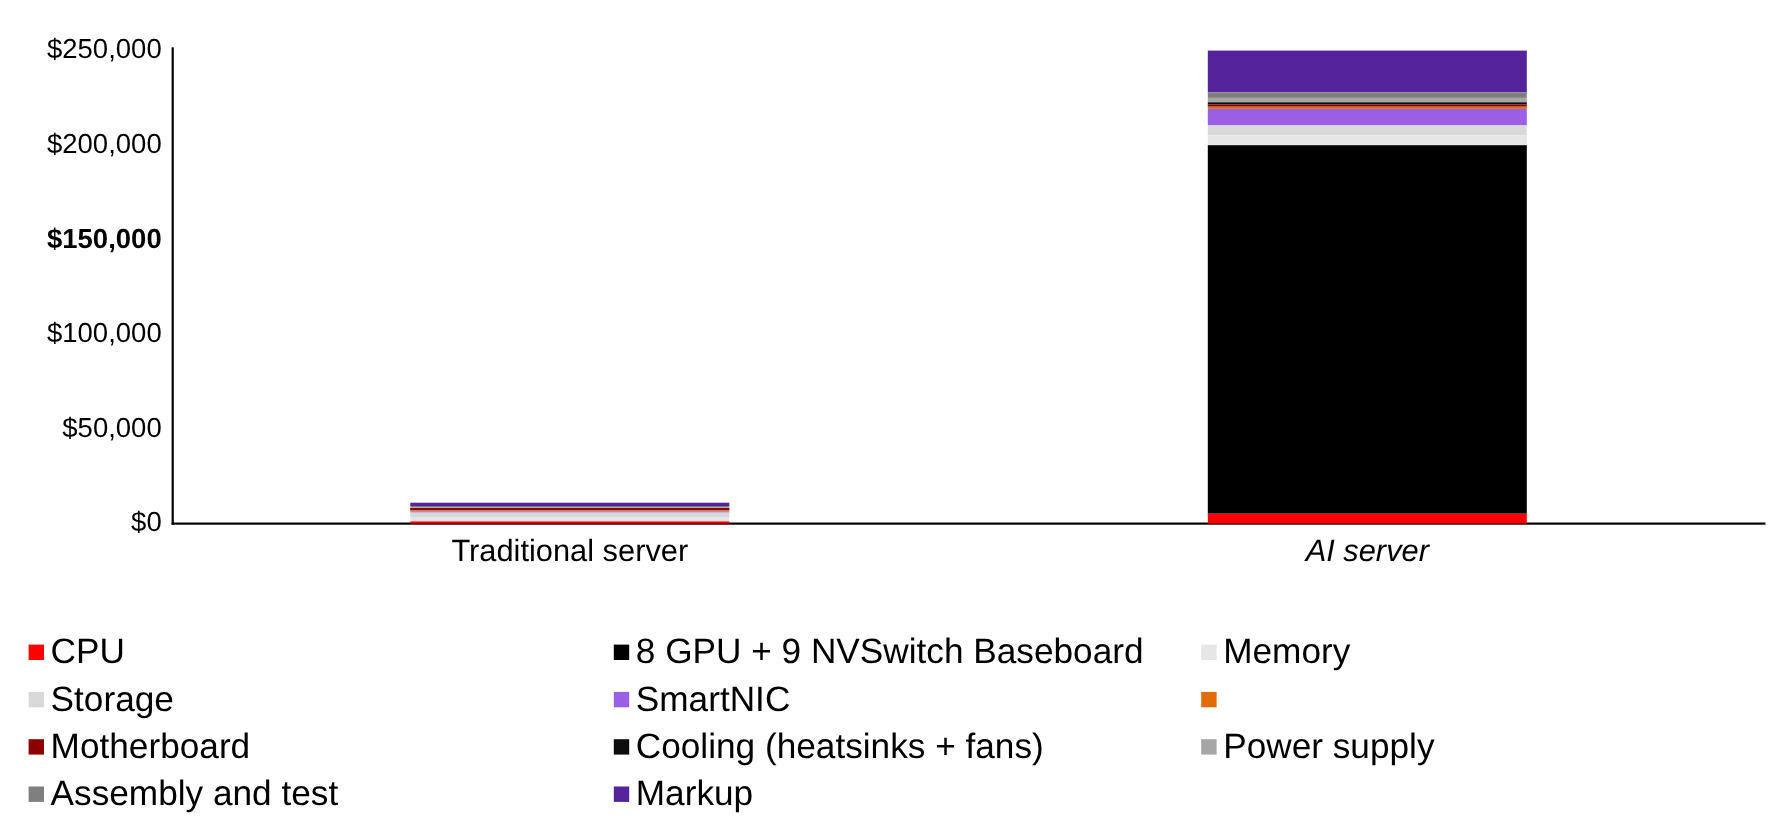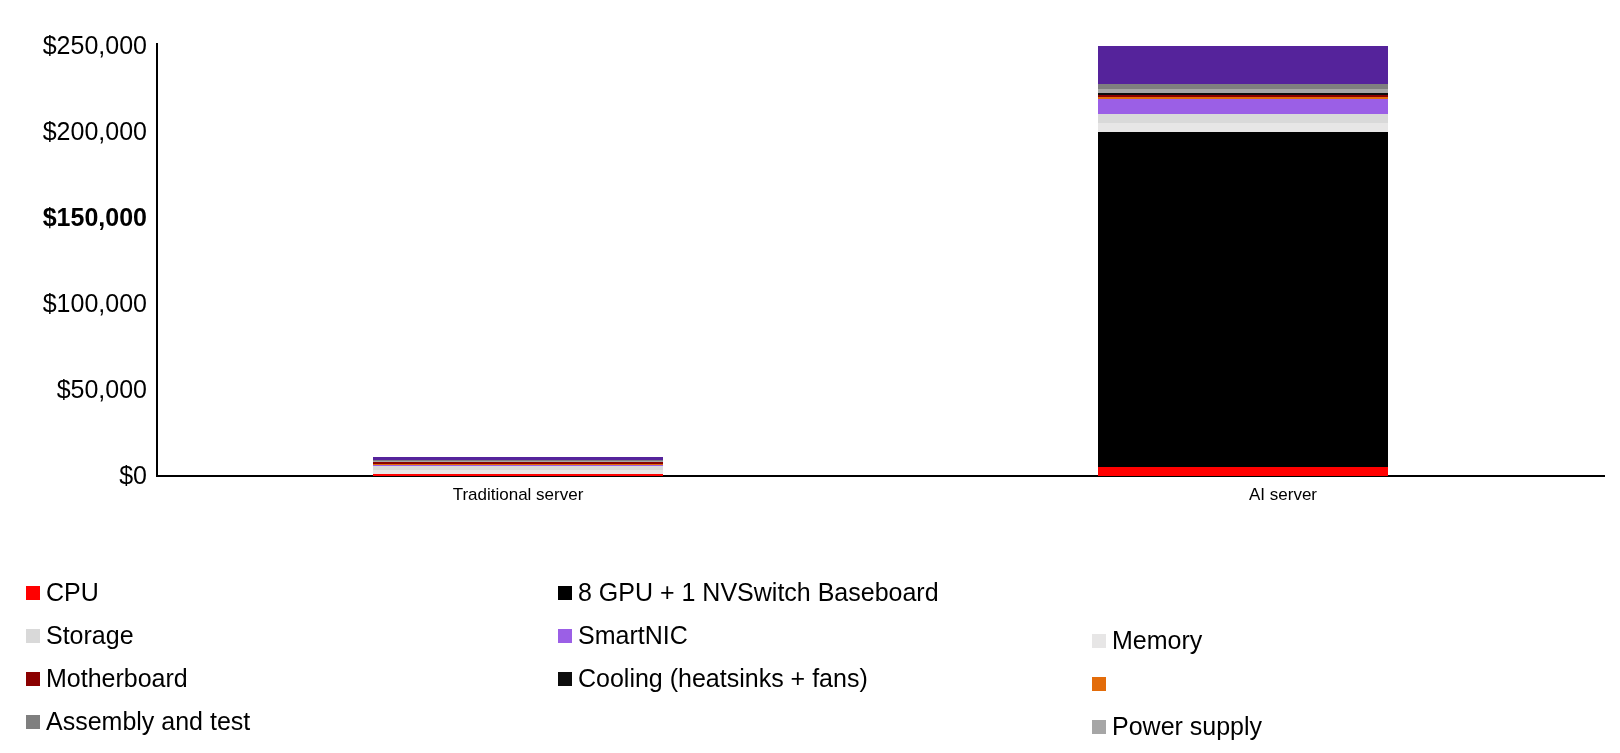--- a/index.html
+++ b/index.html
@@ -36,42 +36,42 @@
     bottom: 277px; 
     display: flex;
     flex-direction: column-reverse;
   }
   .bar-segment { width: 100%; }
   .cat-label {
     position: absolute;
     top: 485px;
     width: 400px;
     text-align: center;
-    font-size: 17px;
+    font-size: 28px;
     color: #000000;
   }
   .legend-col {
     position: absolute;
     top: 571px;
     display: flex;
     flex-direction: column;
   }
   .legend-item {
     height: 43px;
     display: flex;
     align-items: center;
   }
   .legend-swatch {
     width: 14px;
     height: 14px;
     flex: 0 0 14px;
     margin-right: 6px;
   }
   .legend-label {
-    font-size: 25px;
+    font-size: 32px;
     color: #000000;
     white-space: nowrap;
   }
 </style>
 </head>
 <body>
 
 <div id="canvas">
   <div id="y-axis-line" class="axis-line"></div>
   <div id="x-axis-line" class="axis-line"></div>
@@ -106,21 +106,21 @@
         <div class="bar-segment" style="height: 2.06px; background: rgb(227, 108, 10);"></div>
         <div class="bar-segment" style="height: 2.24px; background: rgb(139, 0, 0);"></div>
         <div class="bar-segment" style="height: 2.58px; background: rgb(13, 13, 13);"></div>
         <div class="bar-segment" style="height: 3.44px; background: rgb(166, 166, 166);"></div>
         <div class="bar-segment" style="height: 5.16px; background: rgb(127, 127, 127);"></div>
         <div class="bar-segment" style="height: 37.84px; background: rgb(85, 35, 155);"></div>
       </div>
     </div>
   <div id="xlabels">
       <div class="cat-label" style="left: 318px;">Traditional server</div>
-      <div class="cat-label" style="left: 1083px;">AI server</div>
+      <div class="cat-label" style="left: 1043px; font-style: italic;">AI server</div>
     </div>
   <div id="legend">
       <div class="legend-col" style="left: 26px;">
         <div class="legend-item">
           <span class="legend-swatch" style="background: rgb(255, 0, 0);"></span>
           <span class="legend-label">CPU</span>
         </div>
         <div class="legend-item">
           <span class="legend-swatch" style="background: rgb(217, 217, 217);"></span>
           <span class="legend-label">Storage</span>
@@ -130,32 +130,36 @@
           <span class="legend-label">Motherboard</span>
         </div>
         <div class="legend-item">
           <span class="legend-swatch" style="background: rgb(127, 127, 127);"></span>
           <span class="legend-label">Assembly and test</span>
         </div>
       </div>
       <div class="legend-col" style="left: 558px;">
         <div class="legend-item">
           <span class="legend-swatch" style="background: rgb(0, 0, 0);"></span>
-          <span class="legend-label">8 GPU + 1 NVSwitch Baseboard</span>
+          <span class="legend-label">8 GPU + 9 NVSwitch Baseboard</span>
         </div>
         <div class="legend-item">
           <span class="legend-swatch" style="background: rgb(155, 95, 230);"></span>
           <span class="legend-label">SmartNIC</span>
         </div>
         <div class="legend-item">
           <span class="legend-swatch" style="background: rgb(13, 13, 13);"></span>
           <span class="legend-label">Cooling (heatsinks + fans)</span>
         </div>
+        <div class="legend-item">
+          <span class="legend-swatch" style="background: rgb(85, 35, 155);"></span>
+          <span class="legend-label">Markup</span>
+        </div>
       </div>
-      <div class="legend-col" style="left: 1092px; margin-top: 48px;">
+      <div class="legend-col" style="left: 1092px;">
         <div class="legend-item">
           <span class="legend-swatch" style="background: rgb(231, 230, 230);"></span>
           <span class="legend-label">Memory</span>
         </div>
         <div class="legend-item">
           <span class="legend-swatch" style="background: rgb(227, 108, 10);"></span>
         </div>
         <div class="legend-item">
           <span class="legend-swatch" style="background: rgb(166, 166, 166);"></span>
           <span class="legend-label">Power supply</span>

